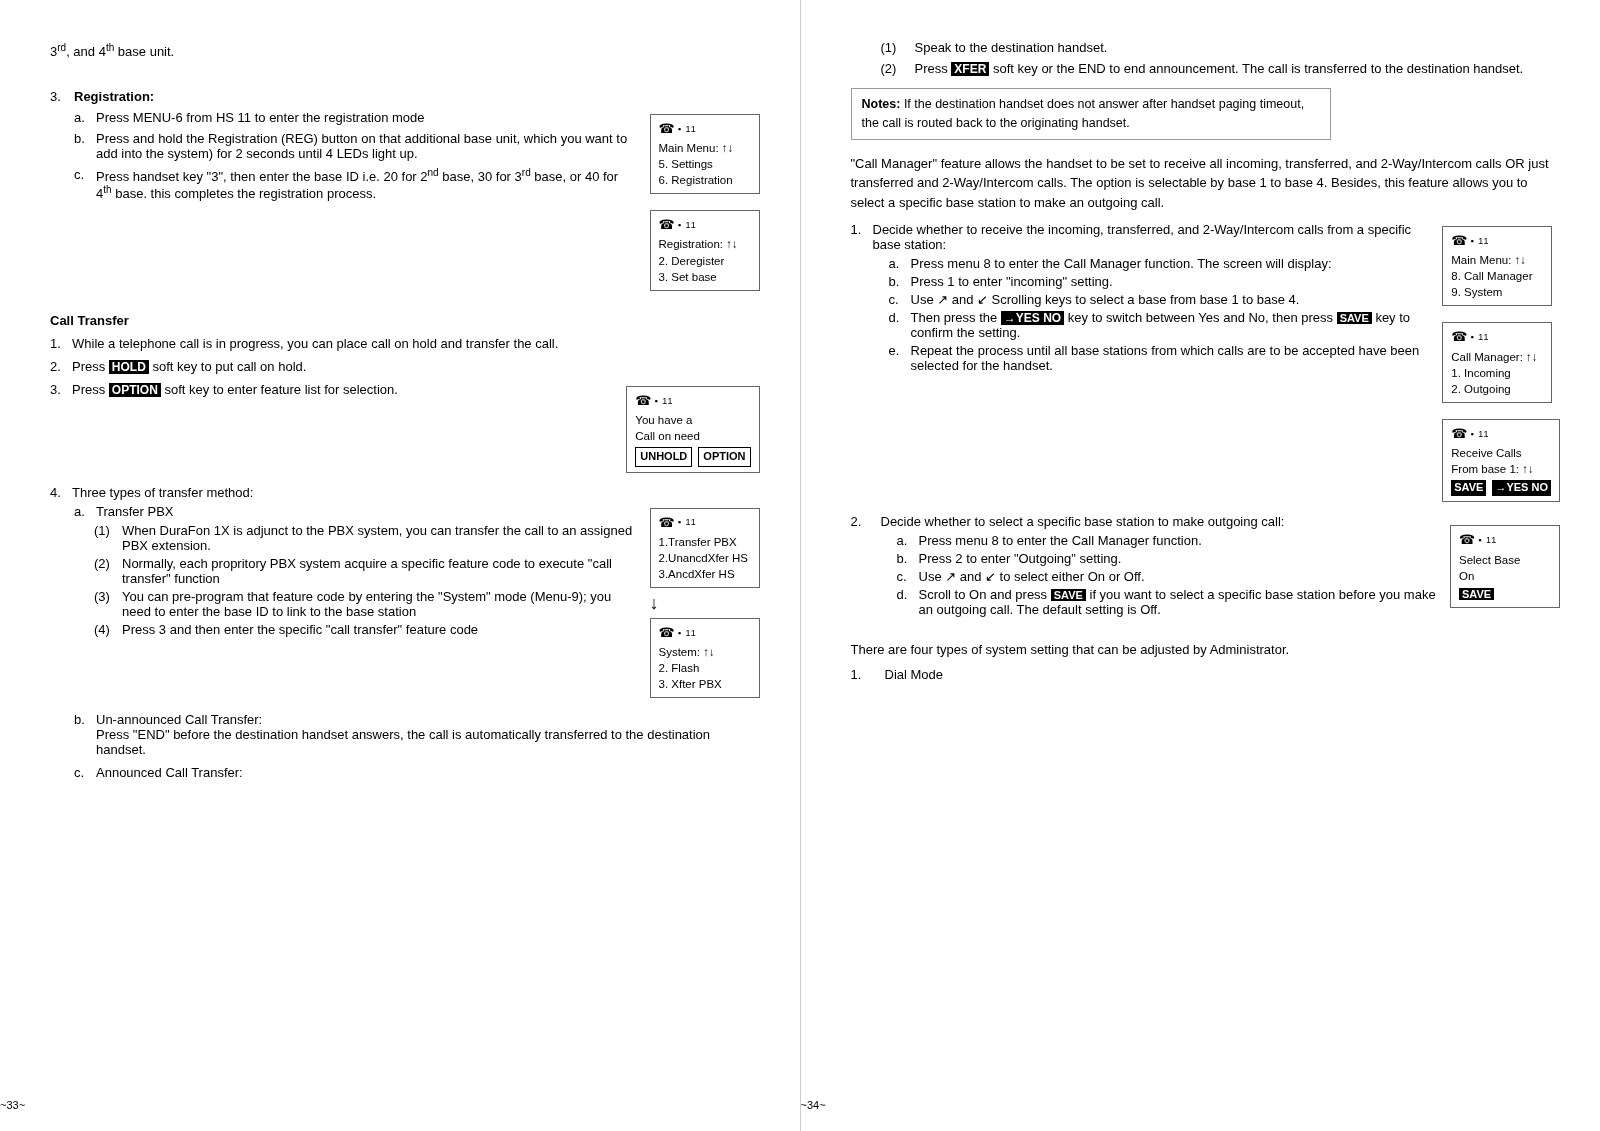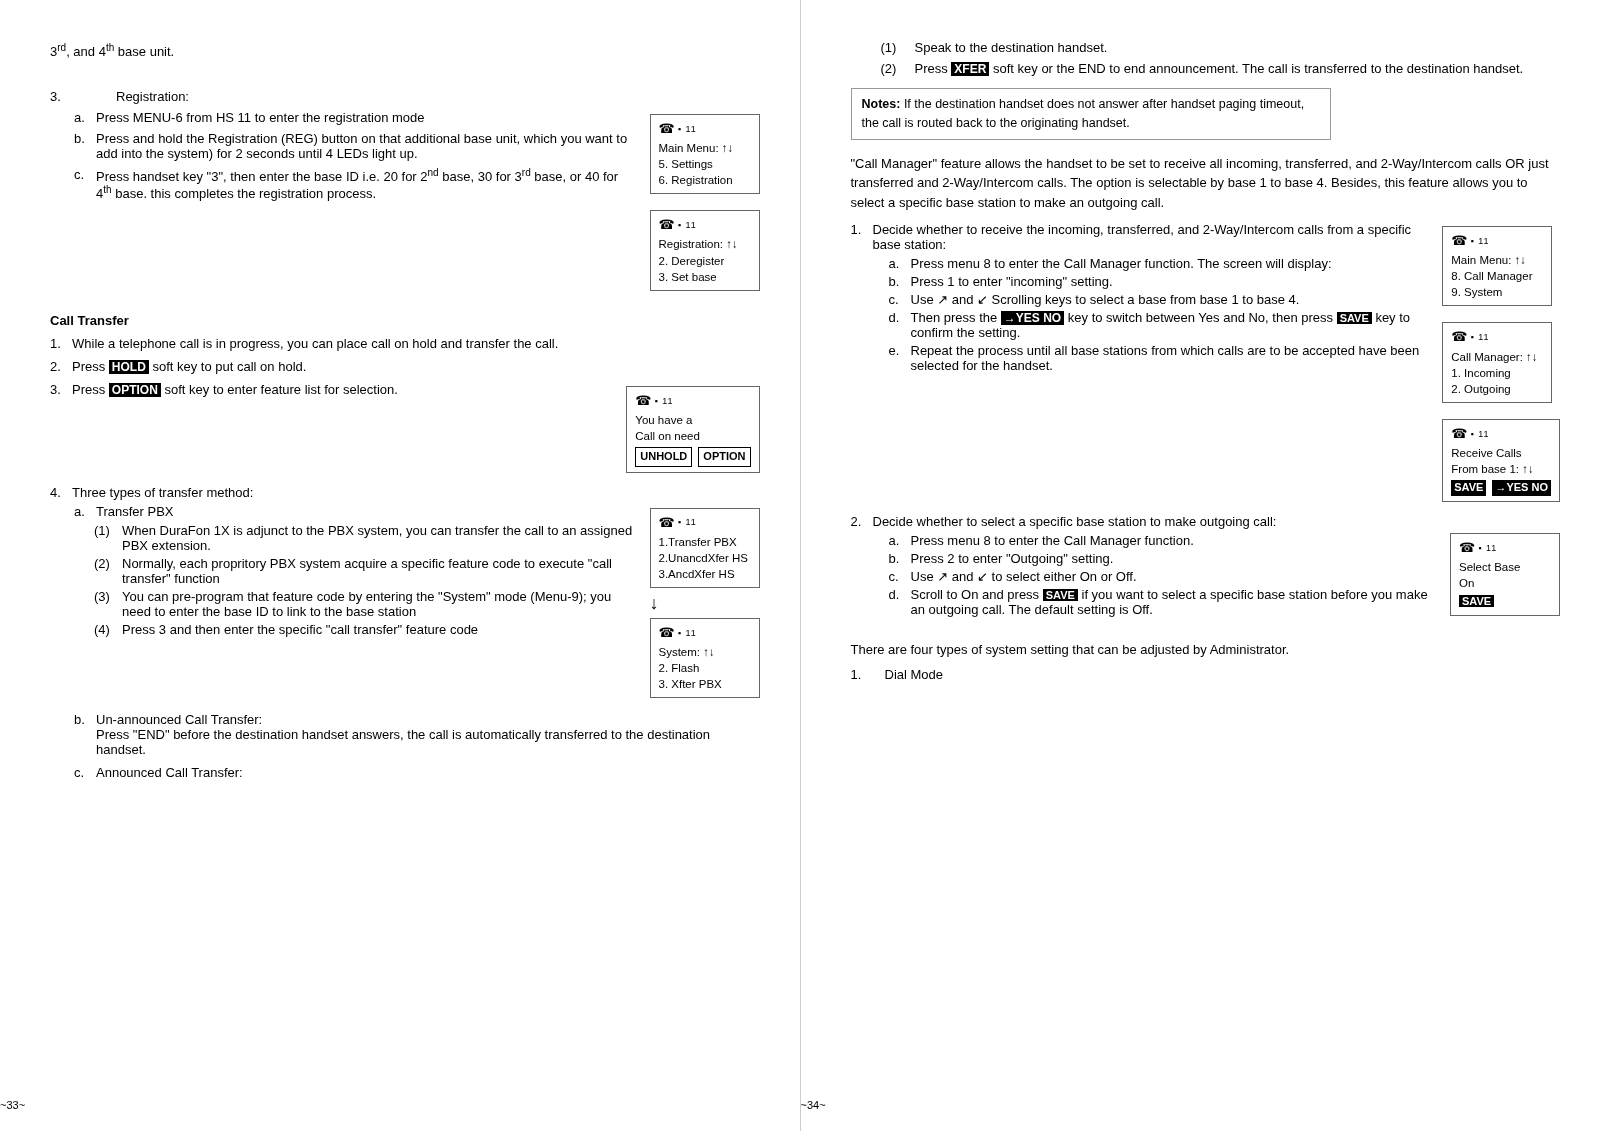--- a/index.html
+++ b/index.html
@@ -134,21 +134,21 @@
       <span>3</span><sup>rd</sup><span>, and 4</span><sup>th</sup><span> base unit.</span>
     </p>
 
     <br>
 
     
     <div style="margin-top:8px;">
       <div style="display:flex; align-items:flex-start; gap:4px;">
         <span style="min-width:20px;">3.</span>
         <div style="flex:1;">
-          <span style="font-weight:normal;margin-left:42px;">Registration:</span>
+          <span style="font-weight:bold;">Registration:</span>
 
           <div style="margin-top:6px; display:flex; align-items:flex-start; gap:16px;">
             <div style="flex:1;">
 
               <div style="display:flex; gap:4px; margin-bottom:6px;">
                 <span style="min-width:18px;">a.</span>
                 <span>Press MENU-6 from HS 11 to enter the registration mode</span>
               </div>
 
               <div style="display:flex; gap:4px; margin-bottom:6px;">
@@ -393,21 +393,21 @@
                 </div>
               </div>
             </div>
           </div>
         </div>
       </div>
 
       <div style="display:flex; gap:4px; margin-top:8px;">
         <span style="min-width:18px;">2.</span>
         <div style="flex:1;">
-          <div style="display:flex; align-items:flex-end; gap:6px;">
+          <div style="display:flex; align-items:center; gap:6px;margin-left:8px;">
             <div style="flex:1;">
               <span>Decide whether to select a specific base station to make outgoing call:</span>
               <div style="margin-top:4px; margin-left:16px;">
                 <div style="display:flex; gap:4px; margin-bottom:3px;">
                   <span style="min-width:18px;">a.</span>
                   <span>Press menu 8 to enter the Call Manager function.</span>
                 </div>
                 <div style="display:flex; gap:4px; margin-bottom:3px;">
                   <span style="min-width:18px;">b.</span>
                   <span>Press 2 to enter "Outgoing" setting.</span>

